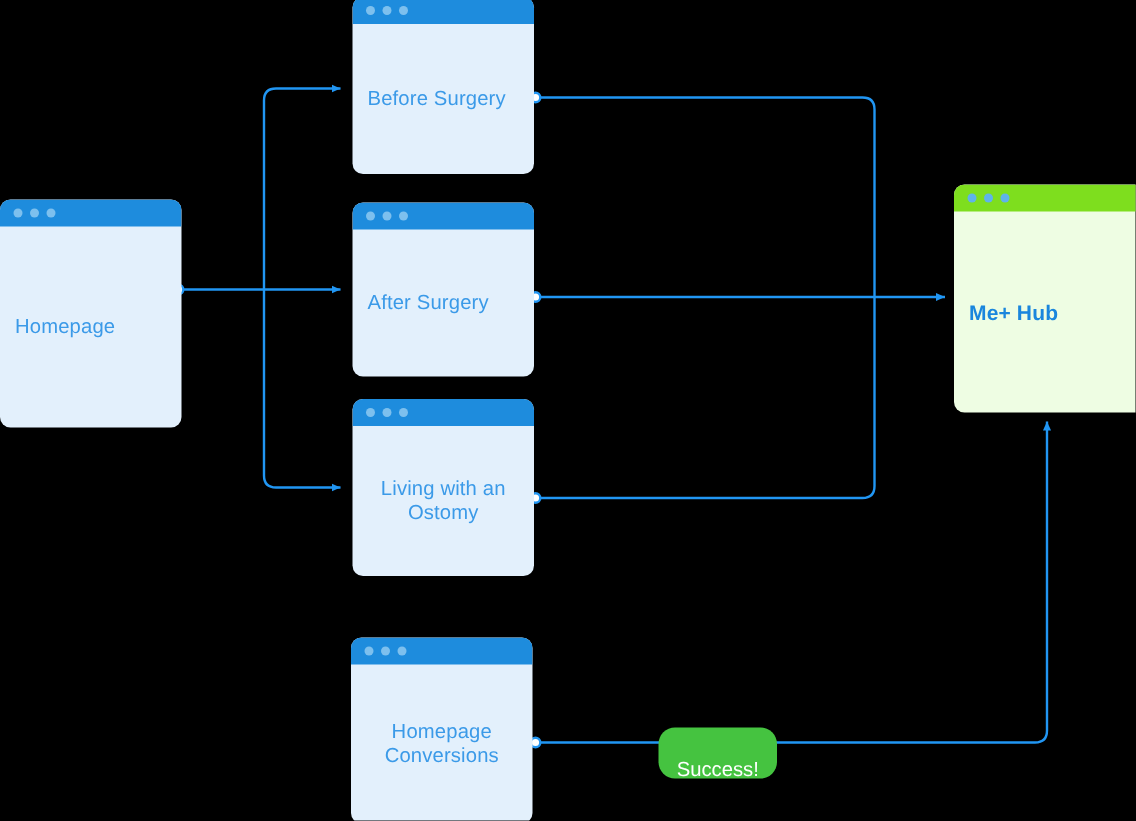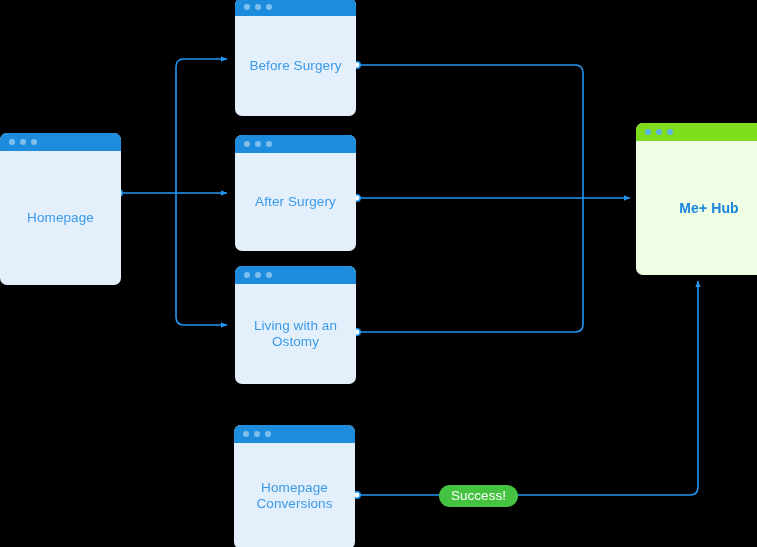--- a/index.html
+++ b/index.html
@@ -46,21 +46,21 @@
   }
   .node .dot {
     width: 6px;
     height: 6px;
     border-radius: 50%;
   }
   .node .body {
     flex: 1 1 auto;
     display: flex;
     align-items: center;
-    justify-content: center;
+    justify-content: flex-start;
     text-align: center;
     padding: 4px 10px;
   }
   .node .label {
     font-size: 13.5px;
     line-height: 16px;
     letter-spacing: 0.1px;
   }
 
   
@@ -78,21 +78,21 @@
   .badge {
     position: absolute;
     box-sizing: border-box;
     border-radius: 11px;
     background: #45c340;
     color: #ffffff;
     font-size: 13.5px;
     line-height: 22px;
     height: 22px;
     text-align: center;
-    padding: 0 12px;
+    padding: 17px 12px;
     white-space: nowrap;
   }
 </style>
 </head>
 <body>
 
 <div id="canvas">
 
   <svg class="wires" viewBox="0 0 757 547">
     <defs>

